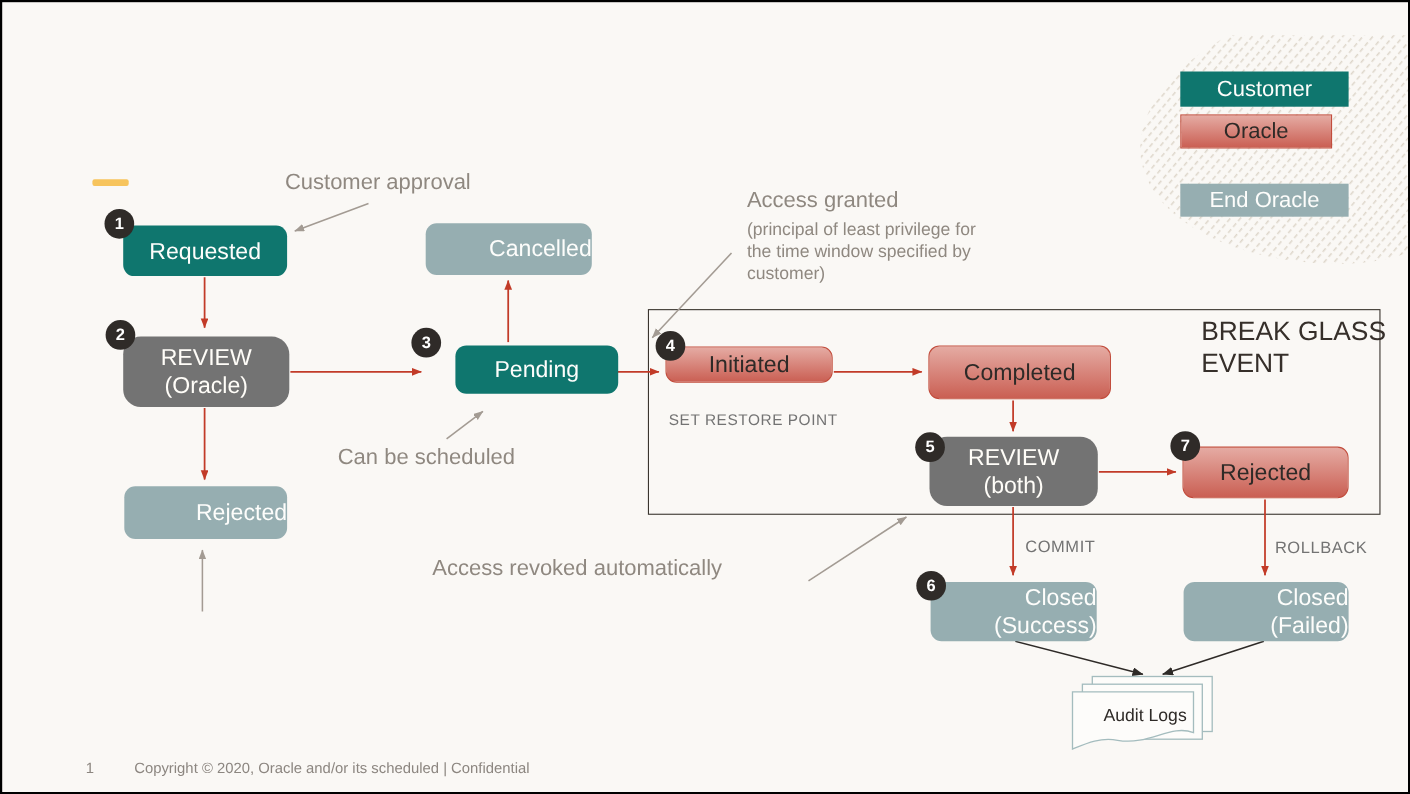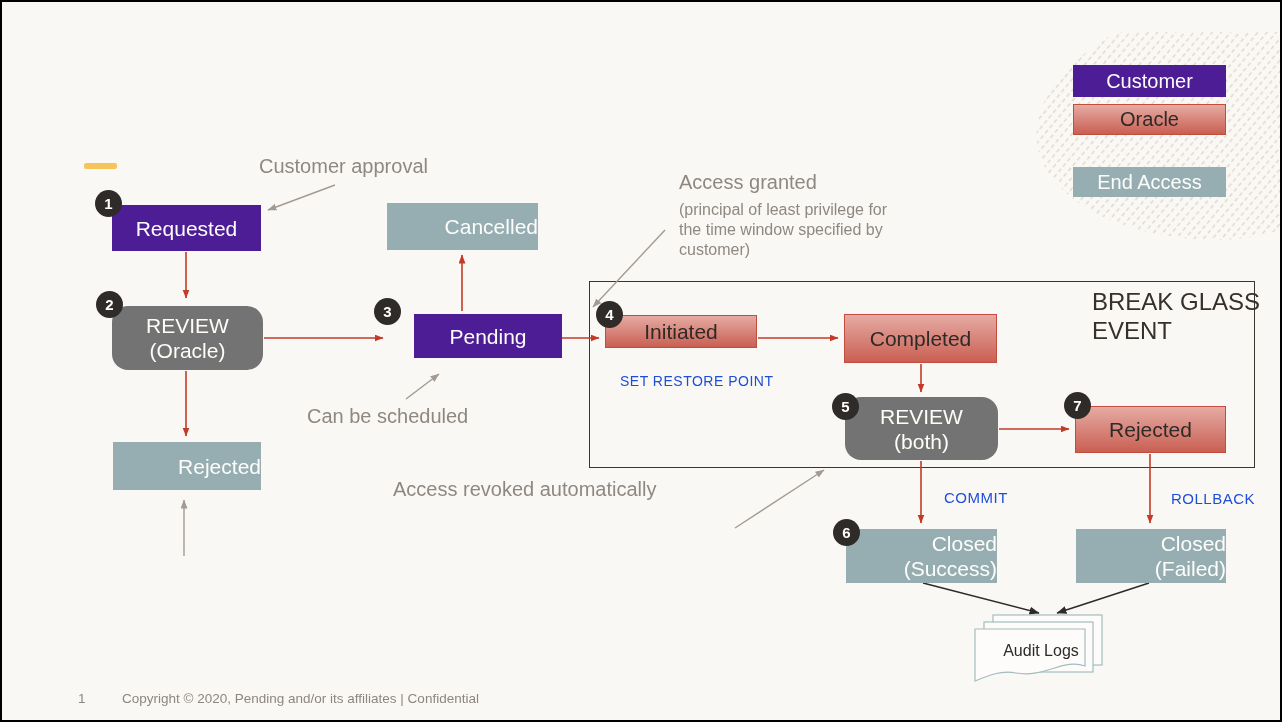--- a/index.html
+++ b/index.html
@@ -6,42 +6,42 @@
   .slide{
     position:relative;width:1282px;height:722px;box-sizing:border-box;
     background:#faf8f5;border:2px solid #000;overflow:hidden;
     font-family:"Liberation Sans","DejaVu Sans",sans-serif;
   }
   .overlay{position:absolute;left:0;top:0;z-index:2;pointer-events:none;}
   .texture{position:absolute;left:0;top:0;z-index:0;pointer-events:none;}
   .node{
     position:absolute;display:flex;flex-direction:column;align-items:center;
     justify-content:center;text-align:center;z-index:3;box-sizing:border-box;
-    font-size:21px;line-height:25px;
-  }
-  .green{background:#4c1d95;color:#fdfdfb;}
+    font-size:21px;line-height:25px;border-radius:10px;
+  }
+  .green{background:#0f766e;color:#fdfdfb;}
   .bluegray{background:#96aeb1;color:#fdfdfb;align-items:flex-end;}
   .yellow{background:#737373;color:#fffdf8;border-radius:16px;}
   .red{
     background:linear-gradient(180deg,#e5aba3 0%,#ca5f53 100%);
     border:1.5px solid #c24d3d;color:#2e2a27;
   }
   .badge{
     position:absolute;width:27px;height:27px;border-radius:50%;
     background:#2f2b28;color:#fff;font-size:15px;font-weight:bold;
     display:flex;align-items:center;justify-content:center;z-index:4;
   }
   .ann{position:absolute;color:#8f8880;z-index:2;}
   .dashmark{position:absolute;left:82px;top:161px;width:33px;height:6px;
     background:#f7c45c;border-radius:2px;z-index:2;}
   .bge{position:absolute;left:587px;top:279px;width:666px;height:187px;
     border:1.5px solid #3a352f;z-index:1;box-sizing:border-box;}
   .bge-title{position:absolute;left:1090px;top:285px;width:170px;font-size:24px;
     line-height:29px;color:#362f2a;z-index:2;}
-  .small-label{position:absolute;color:#1d4ed8;font-size:14px;letter-spacing:.5px;z-index:2;margin-left:12px;}
+  .small-label{position:absolute;color:#737373;font-size:14px;letter-spacing:.5px;z-index:2;}
   .audit-text{position:absolute;left:973px;top:640px;width:132px;text-align:center;
     font-size:16px;color:#2e2a27;z-index:3;}
   .footer{position:absolute;left:0;bottom:14px;width:100%;color:#8c8680;
     font-size:13.5px;z-index:2;}
   .footer .pg{position:absolute;left:76px;bottom:0;}
   .footer .cp{position:absolute;left:120px;bottom:0;}
   .legend-box{position:absolute;display:flex;align-items:center;justify-content:center;
     font-size:20px;z-index:3;box-sizing:border-box;}
 </style>
 </head>
@@ -135,21 +135,21 @@
   <div class="node bluegray" style="left:111px;top:440px;width:148px;height:48px;">
     <span>Rejected</span>
   </div>
 
   <div class="badge" style="left:594px;top:299px;">4</div>
   <div class="node red" style="left:603px;top:313px;width:152px;height:33px;">
     <span>Initiated</span>
   </div>
   <div class="small-label" style="left:606px;top:371px;">SET RESTORE POINT</div>
 
-  <div class="node red" style="left:842px;top:312px;width:153px;height:49px;">
+  <div class="node red" style="left:842px;top:312px;width:166px;height:49px;">
     <span>Completed</span>
   </div>
 
   <div class="badge" style="left:830px;top:391px;">5</div>
   <div class="node yellow" style="left:843px;top:395px;width:153px;height:63px;">
     <span>REVIEW</span>
     <span>(both)</span>
   </div>
 
   <div class="badge" style="left:1062px;top:390px;">7</div>
@@ -169,39 +169,39 @@
   <div class="node bluegray" style="left:1074px;top:527px;width:150px;height:54px;">
     <span>Closed</span>
     <span>(Failed)</span>
   </div>
 
   <div class="audit-text">Audit Logs</div>
 
   <div class="legend-box green" style="left:1071px;top:63px;width:153px;height:32px;">
     <span>Customer</span>
   </div>
-  <div class="legend-box red" style="left:1071px;top:102px;width:153px;height:31px;">
+  <div class="legend-box red" style="left:1071px;top:102px;width:138px;height:31px;">
     <span>Oracle</span>
   </div>
   <div class="legend-box bluegray" style="left:1071px;top:165px;width:153px;height:30px;">
-    <span>End Access</span>
+    <span>End Oracle</span>
   </div>
 
   <div class="ann" style="left:257px;top:153px;font-size:20px;">Customer approval</div>
 
   <div class="ann" style="left:677px;top:169px;font-size:20px;text-align:center;">Access granted</div>
   <div class="ann" style="left:677px;top:198px;font-size:16px;line-height:20px;">
     <div>(principal of least privilege for</div>
     <div>the time window specified by</div>
     <div>customer)</div>
   </div>
 
   <div class="ann" style="left:305px;top:403px;font-size:20px;">Can be scheduled</div>
 
-  <div class="ann" style="left:391px;top:476px;font-size:20px;">Access revoked automatically</div>
+  <div class="ann" style="left:391px;top:504px;font-size:20px;">Access revoked automatically</div>
 
 
   <div class="footer">
     <span class="pg">1</span>
-    <span class="cp">Copyright © 2020, Pending and/or its affiliates  |  Confidential</span>
+    <span class="cp">Copyright © 2020, Oracle and/or its scheduled  |  Confidential</span>
   </div>
 
 </div>
 
 </body></html>

